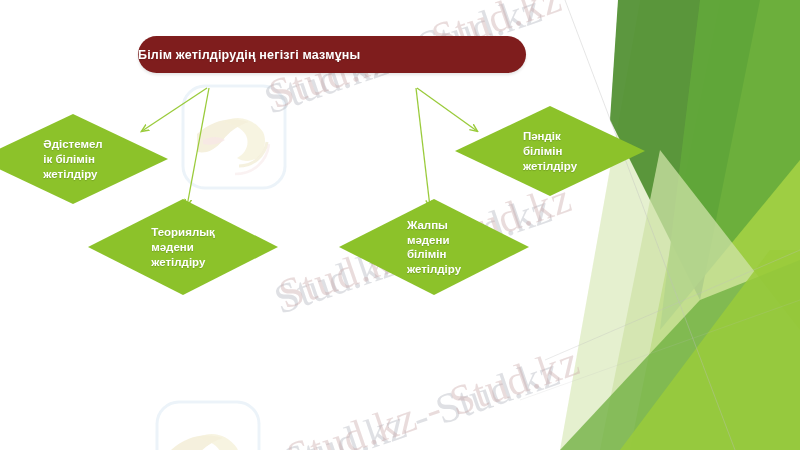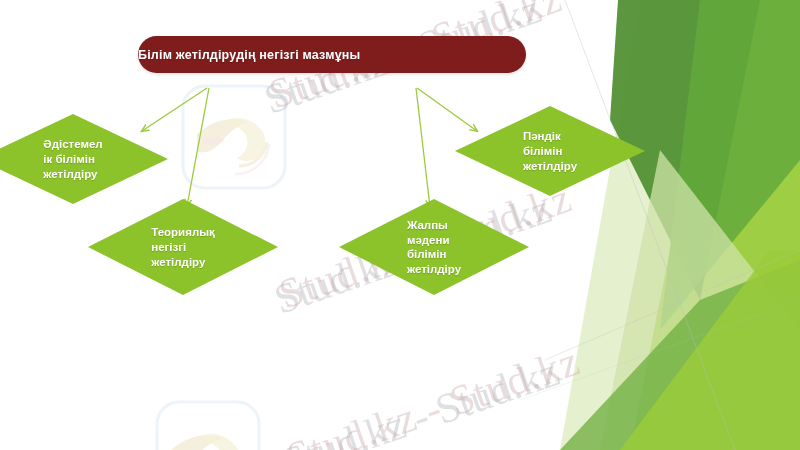--- a/index.html
+++ b/index.html
@@ -207,21 +207,21 @@
   <div class="diamond" id="node-left">
     <div class="dia-shape"></div>
     <div class="node-label">Әдістемел
 ік білімін
 жетілдіру</div>
   </div>
 
   <div class="diamond" id="node-mid1">
     <div class="dia-shape"></div>
     <div class="node-label">Теориялық
-негізгі
+мәдени
 жетілдіру</div>
   </div>
 
   <div class="diamond" id="node-mid2">
     <div class="dia-shape"></div>
     <div class="node-label">Жалпы
 мәдени
 білімін
 жетілдіру</div>
   </div>

